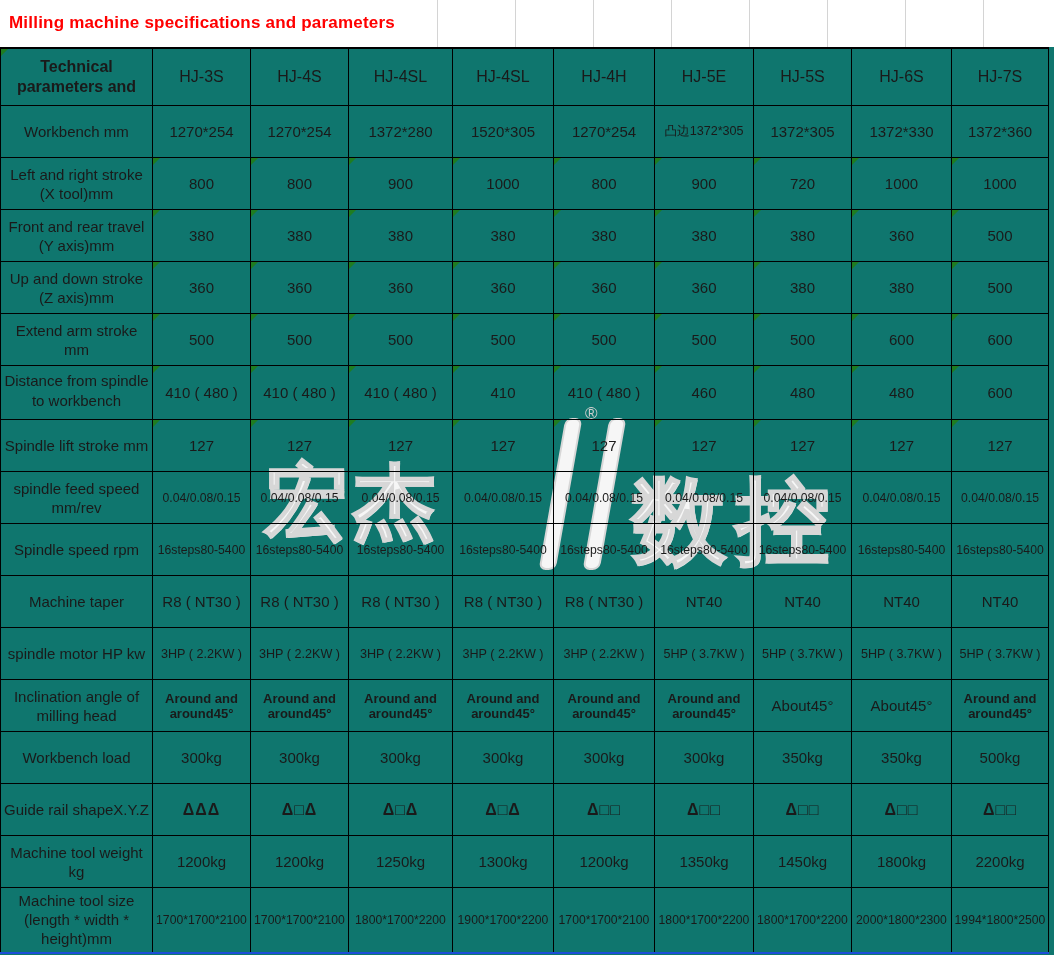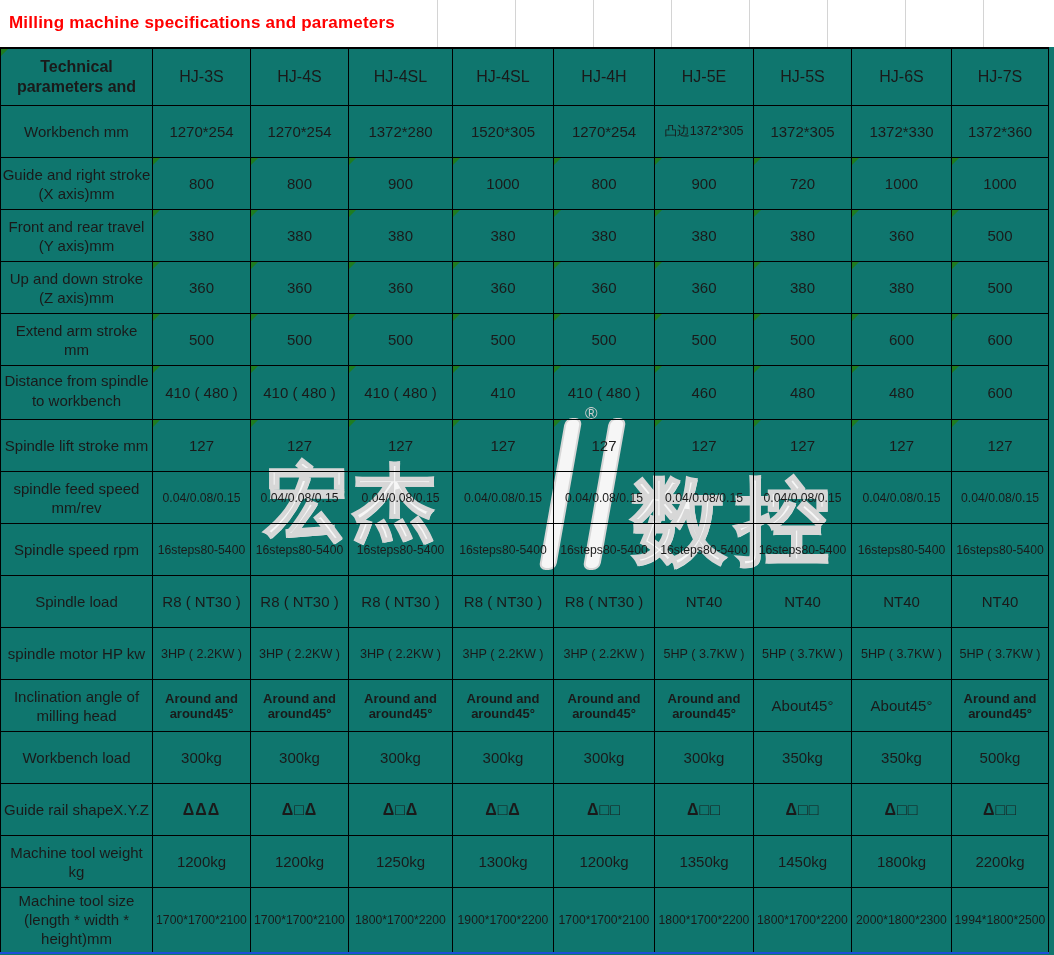--- a/index.html
+++ b/index.html
@@ -104,21 +104,21 @@
           <td class="lg"><span>1270*254</span></td>
           <td class="lg"><span>1372*280</span></td>
           <td class="lg"><span>1520*305</span></td>
           <td class="lg"><span>1270*254</span></td>
           <td class="mid"><span>凸边1372*305</span></td>
           <td class="lg"><span>1372*305</span></td>
           <td class="lg"><span>1372*330</span></td>
           <td class="lg"><span>1372*360</span></td>
         </tr>
         <tr>
-          <th class="label-cell">Guide and right stroke (X axis)mm</th>
+          <th class="label-cell">Left and right stroke (X tool)mm</th>
           <td class="lg"><span class="flag"></span><span>800</span></td>
           <td class="lg"><span class="flag"></span><span>800</span></td>
           <td class="lg"><span class="flag"></span><span>900</span></td>
           <td class="lg"><span class="flag"></span><span>1000</span></td>
           <td class="lg"><span class="flag"></span><span>800</span></td>
           <td class="lg"><span class="flag"></span><span>900</span></td>
           <td class="lg"><span class="flag"></span><span>720</span></td>
           <td class="lg"><span class="flag"></span><span>1000</span></td>
           <td class="lg"><span class="flag"></span><span>1000</span></td>
         </tr>
@@ -202,21 +202,21 @@
           <td class="sm"><span>16steps80-5400</span></td>
           <td class="sm"><span>16steps80-5400</span></td>
           <td class="sm"><span>16steps80-5400</span></td>
           <td class="sm"><span>16steps80-5400</span></td>
           <td class="sm"><span>16steps80-5400</span></td>
           <td class="sm"><span>16steps80-5400</span></td>
           <td class="sm"><span>16steps80-5400</span></td>
           <td class="sm"><span>16steps80-5400</span></td>
         </tr>
         <tr>
-          <th class="label-cell">Spindle load</th>
+          <th class="label-cell">Machine taper</th>
           <td class="lg"><span>R8 ( NT30 )</span></td>
           <td class="lg"><span>R8 ( NT30 )</span></td>
           <td class="lg"><span>R8 ( NT30 )</span></td>
           <td class="lg"><span>R8 ( NT30 )</span></td>
           <td class="lg"><span>R8 ( NT30 )</span></td>
           <td class="lg"><span>NT40</span></td>
           <td class="lg"><span>NT40</span></td>
           <td class="lg"><span>NT40</span></td>
           <td class="lg"><span>NT40</span></td>
         </tr>

